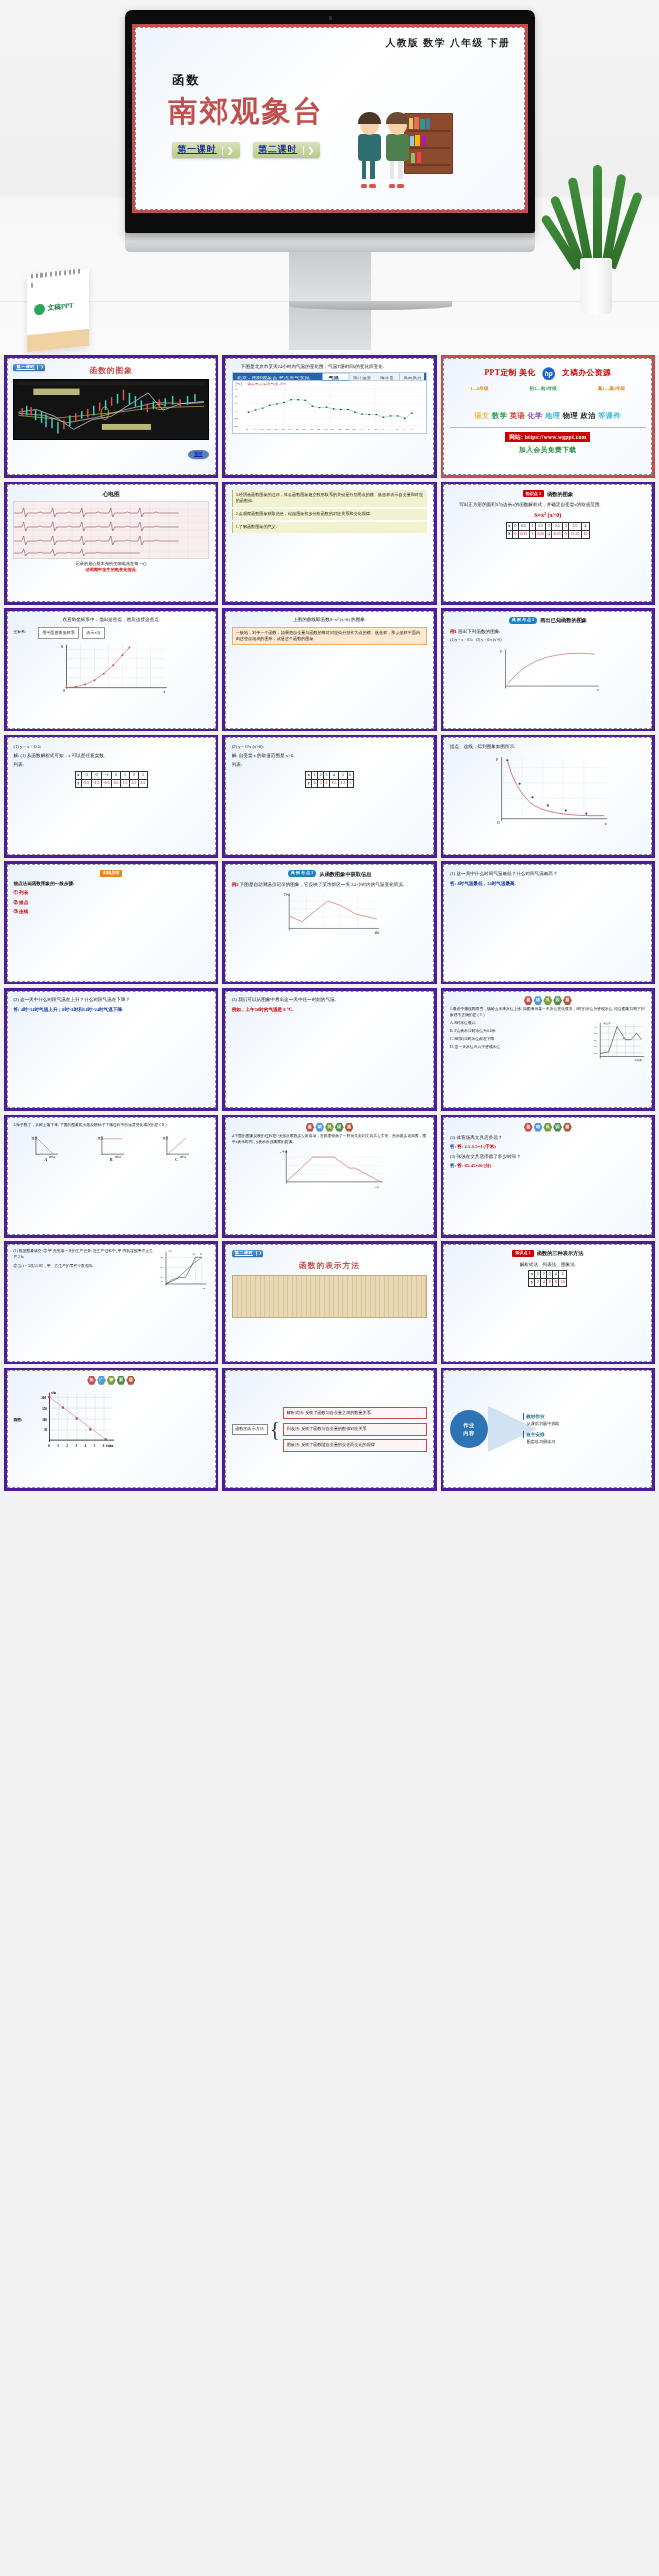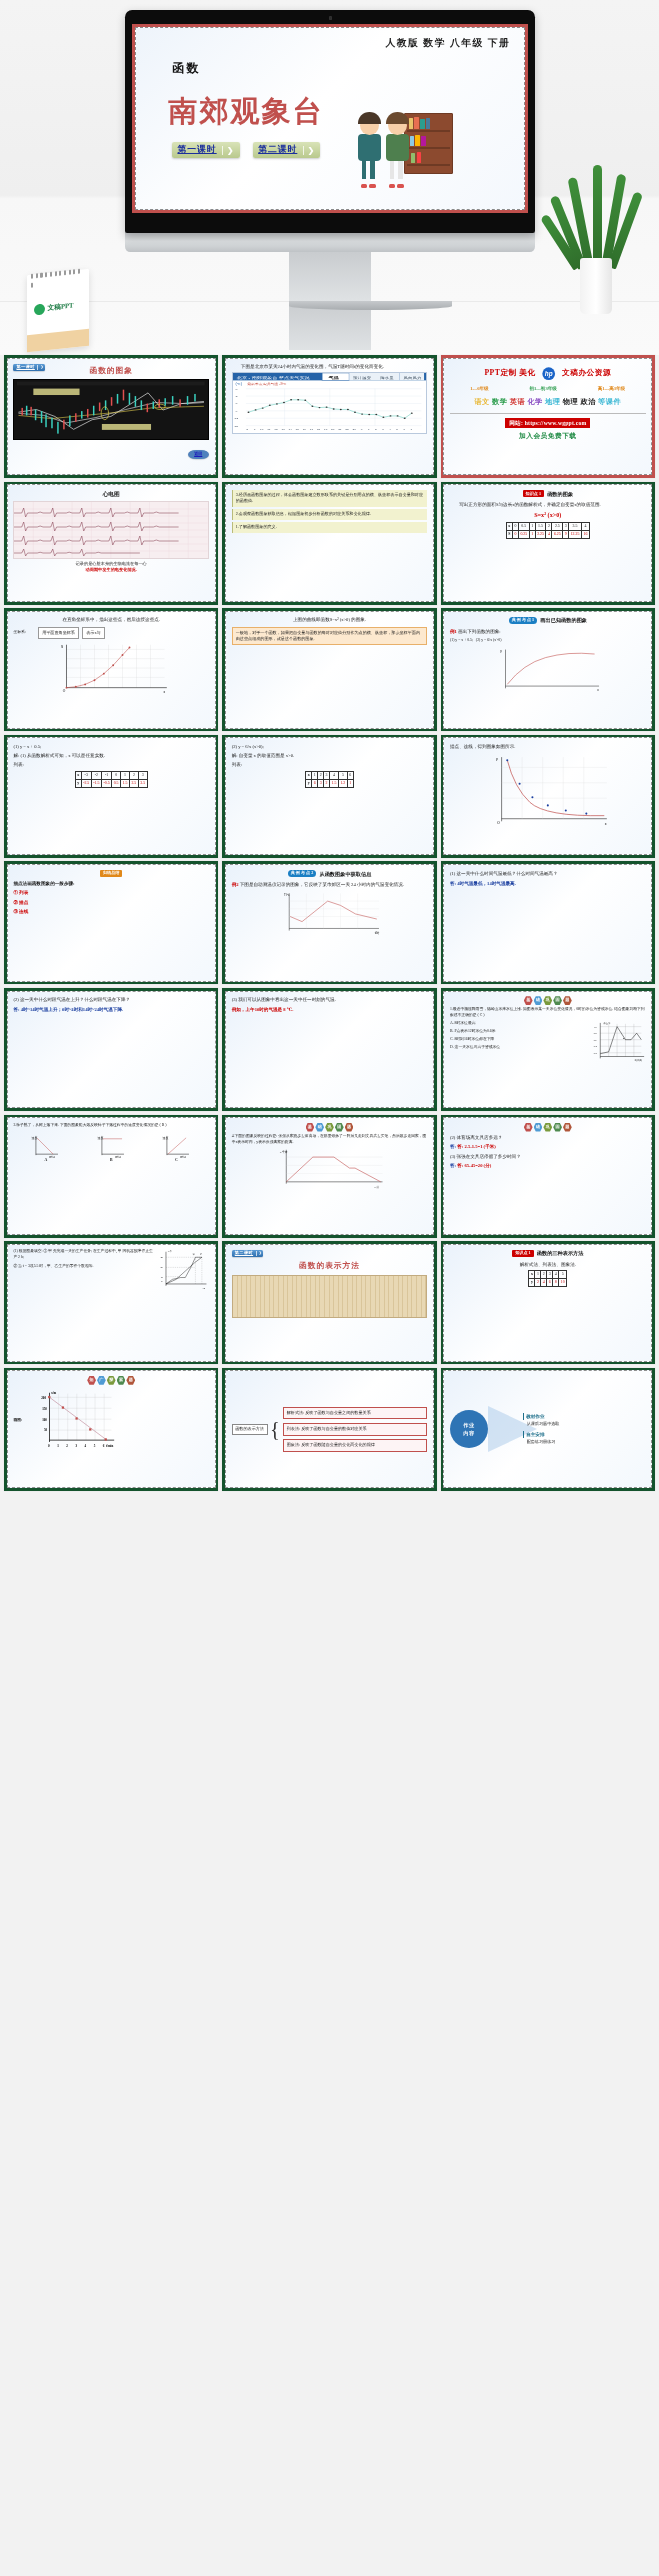--- a/index.html
+++ b/index.html
@@ -58,21 +58,21 @@
     border:1px dashed #8a8a8a;
     z-index:2;
     padding:7.2px 11.3px;
   }
   .book-label{
     position:absolute; right:13.4px; top:8.2px;
     font-size:9.8px; letter-spacing:1.5px; color:#1d1d1d;
     font-family:"Liberation Serif",serif; font-weight:700;
   }
   .sub-title{
-    position:absolute; left:36px; top:32px;
+    position:absolute; left:36px; top:44px;
     font-size:12px; letter-spacing:2.1px; color:#111; font-weight:700;
   }
   .main-title{
     position:absolute; left:32px; top:64px;
     font-size:29px; letter-spacing:2.1px;
     color:#c0504d; font-weight:700;
     -webkit-text-stroke:0px;
   }
   .btn-row{ position:absolute; left:36px; top:114px; display:flex; gap:13.4px; }
   .lesson-btn{
@@ -145,21 +145,21 @@
   }
 
   
   .grid{
     display:grid;
     grid-template-columns:repeat(3,1fr);
     gap:3.6px 4.1px;
     padding:0 4.1px 5.2px 4.1px;
   }
   .card{
-    background:#14532d;
+    background:#4c1d95;
     padding:2.6px;
     position:relative;
     height:123px;
     box-shadow:0 0 0 0.5px rgba(0,0,0,.04);
   }
   .card .pstrip{
     position:absolute; left:2.6px; right:2.6px; bottom:2.6px; height:11.3px; background:#7b5ea7;
   }
   .card .inner{
     position:relative; z-index:2; height:100%;
@@ -223,21 +223,21 @@
     padding:2.1px 3.1px; margin-bottom:2.6px; font-size:4.1px; position:relative;
   }
   .box-pink{ border:0.5px solid #c0504d; background:#fdf4f5; padding:2.1px 3.1px; font-size:4.1px; }
   .box-grey{ border:0.5px solid #999; background:#fff; padding:2.1px 3.1px; font-size:4.1px; }
   .box-org{ background:#fde9cf; border:0.5px solid #e8b06a; padding:2.1px 3.1px; font-size:4.1px; }
   svg{ display:block; }
 
   .banner-l1{ text-align:center; font-weight:700; font-size:7.7px; letter-spacing:0.5px; margin-top:4.1px; }
   .banner-l1 .hp{ display:inline-block; vertical-align:middle; margin:0 4.1px; }
   .banner-l2{ display:flex; justify-content:space-around; font-size:4.6px; font-weight:700; margin-top:4.6px; }
-  .banner-l3{ text-align:center; font-size:7.2px; font-weight:700; margin-top:5px; letter-spacing:0.5px; }
+  .banner-l3{ text-align:center; font-size:7.2px; font-weight:700; margin-top:19px; letter-spacing:0.5px; }
   .banner-url{ display:block; width:fit-content; margin:4.6px auto 0; background:#c00; color:#fff;
                font-size:5.7px; font-weight:700; padding:0.5px 4.1px; letter-spacing:0.2px;}
   .banner-join{ text-align:center; color:#1e8a43; font-size:6.7px; font-weight:700; margin-top:2.6px; letter-spacing:0.5px; }
 
   .ecg{ width:100%; height:58px; background:#f7eef0; border:0.5px solid #e2d4d7; }
   .stock{ width:100%; height:61px; background:#131313; border:0.5px solid #000; }
   .weather{ width:100%; height:62px; background:#fff; border:0.5px solid #b9c9dd; }
 
   .flowbox{ border:0.5px solid #888; background:#fff; font-size:4.1px; padding:1.5px 2.6px; text-align:center; }
   .bracecol{ display:flex; align-items:center; gap:2.6px; }

